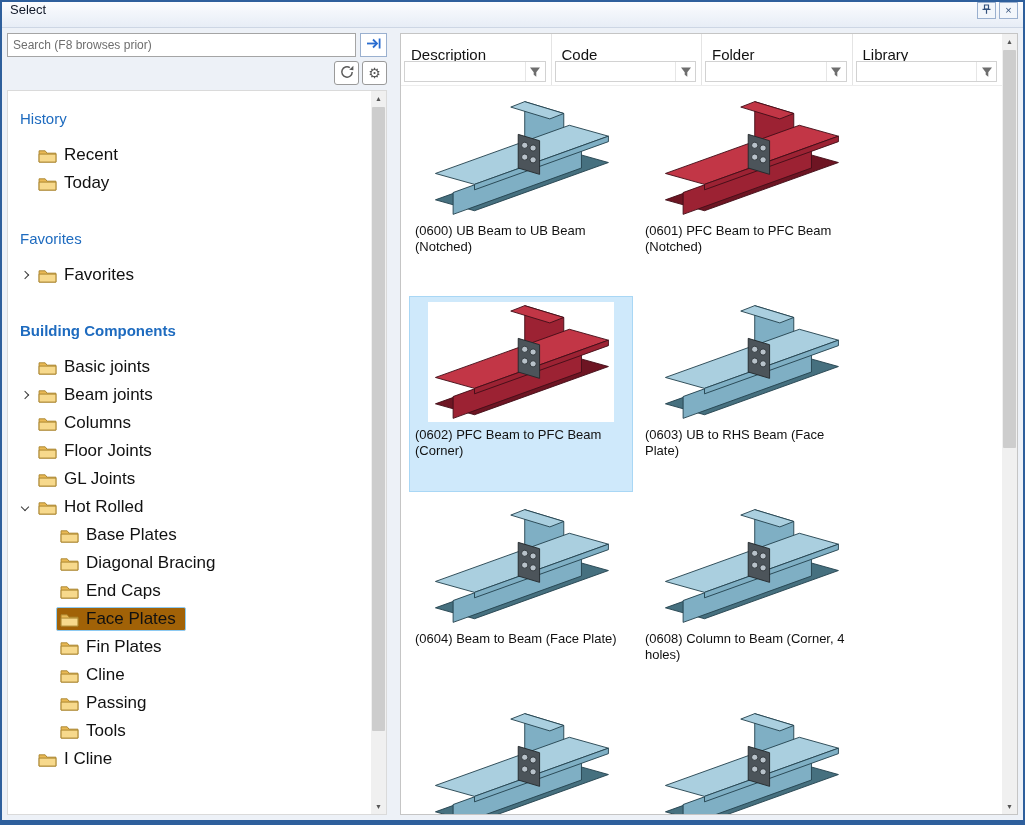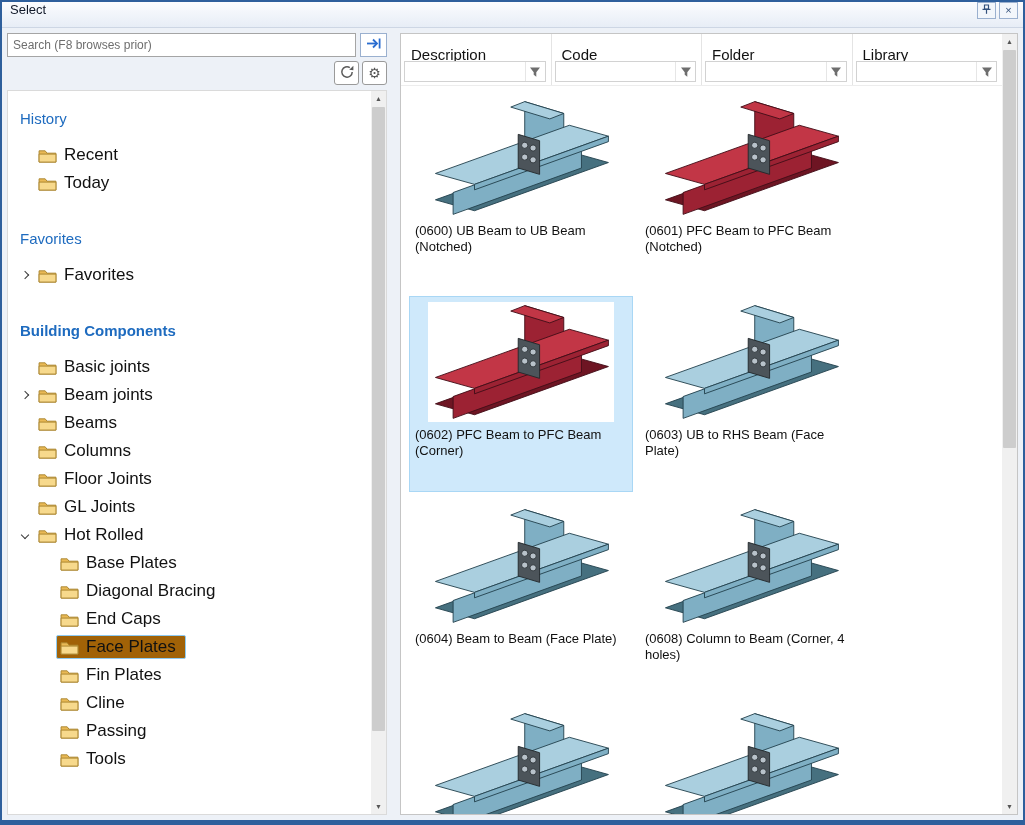--- a/index.html
+++ b/index.html
@@ -165,32 +165,20 @@
             </div>
             <div class="tree-item lvl1">
               <span class="chev-box"></span>
               <span class="item-body">
                 <span class="folder-icon">
                   <svg width="19" height="15" viewBox="0 0 20 16">
                     <path d="M1 3h6.5l2 2.5H19v9.5H1z" fill="#e9b955" stroke="#aa852f"></path>
                     <path d="M1 6.5h18V15H1z" fill="#f7d98c" stroke="#aa852f"></path>
                   </svg>
                 </span>
-                <span class="tree-label">Beams</span>
-              </span>
-            </div>
-            <div class="tree-item lvl1">
-              <span class="chev-box"></span>
-              <span class="item-body">
-                <span class="folder-icon">
-                  <svg width="19" height="15" viewBox="0 0 20 16">
-                    <path d="M1 3h6.5l2 2.5H19v9.5H1z" fill="#e9b955" stroke="#aa852f"></path>
-                    <path d="M1 6.5h18V15H1z" fill="#f7d98c" stroke="#aa852f"></path>
-                  </svg>
-                </span>
                 <span class="tree-label">Columns</span>
               </span>
             </div>
             <div class="tree-item lvl1">
               <span class="chev-box"></span>
               <span class="item-body">
                 <span class="folder-icon">
                   <svg width="19" height="15" viewBox="0 0 20 16">
                     <path d="M1 3h6.5l2 2.5H19v9.5H1z" fill="#e9b955" stroke="#aa852f"></path>
                     <path d="M1 6.5h18V15H1z" fill="#f7d98c" stroke="#aa852f"></path>
@@ -312,20 +300,32 @@
             <div class="tree-item lvl2">
               <span class="chev-box"></span>
               <span class="item-body">
                 <span class="folder-icon">
                   <svg width="19" height="15" viewBox="0 0 20 16">
                     <path d="M1 3h6.5l2 2.5H19v9.5H1z" fill="#e9b955" stroke="#aa852f"></path>
                     <path d="M1 6.5h18V15H1z" fill="#f7d98c" stroke="#aa852f"></path>
                   </svg>
                 </span>
                 <span class="tree-label">Tools</span>
+              </span>
+            </div>
+            <div class="tree-item lvl1">
+              <span class="chev-box"></span>
+              <span class="item-body">
+                <span class="folder-icon">
+                  <svg width="19" height="15" viewBox="0 0 20 16">
+                    <path d="M1 3h6.5l2 2.5H19v9.5H1z" fill="#e9b955" stroke="#aa852f"></path>
+                    <path d="M1 6.5h18V15H1z" fill="#f7d98c" stroke="#aa852f"></path>
+                  </svg>
+                </span>
+                <span class="tree-label">I Cline</span>
               </span>
             </div>
           </div>
         <div class="vscroll">
           <div class="vs-btn">▲</div>
           <div class="vs-track">
             <div class="vs-thumb" style="top:1px;height:90%"></div>
           </div>
           <div class="vs-btn">▼</div>
         </div>

